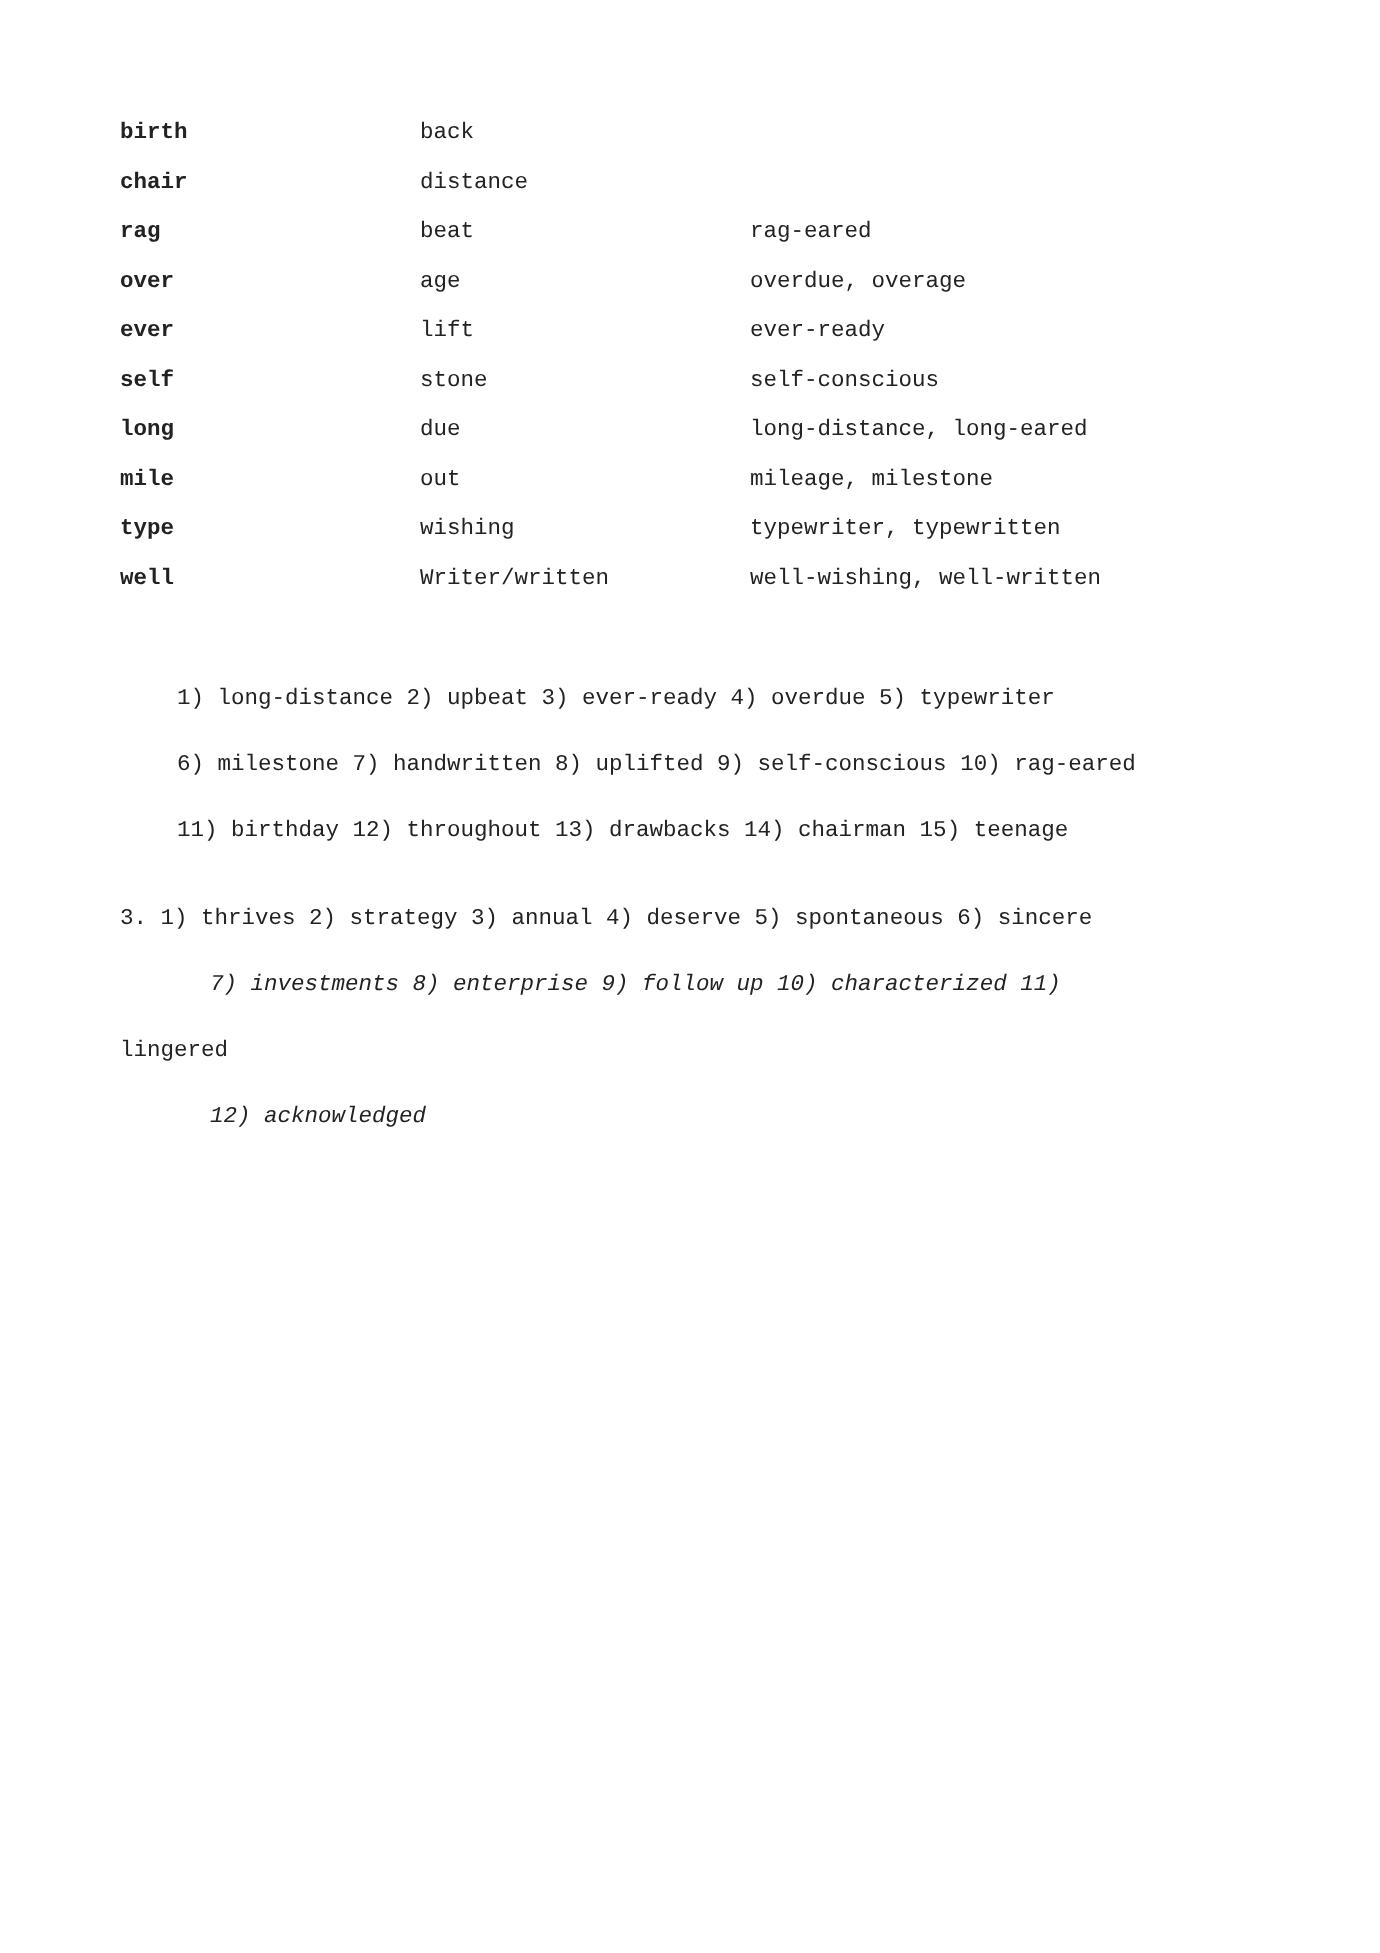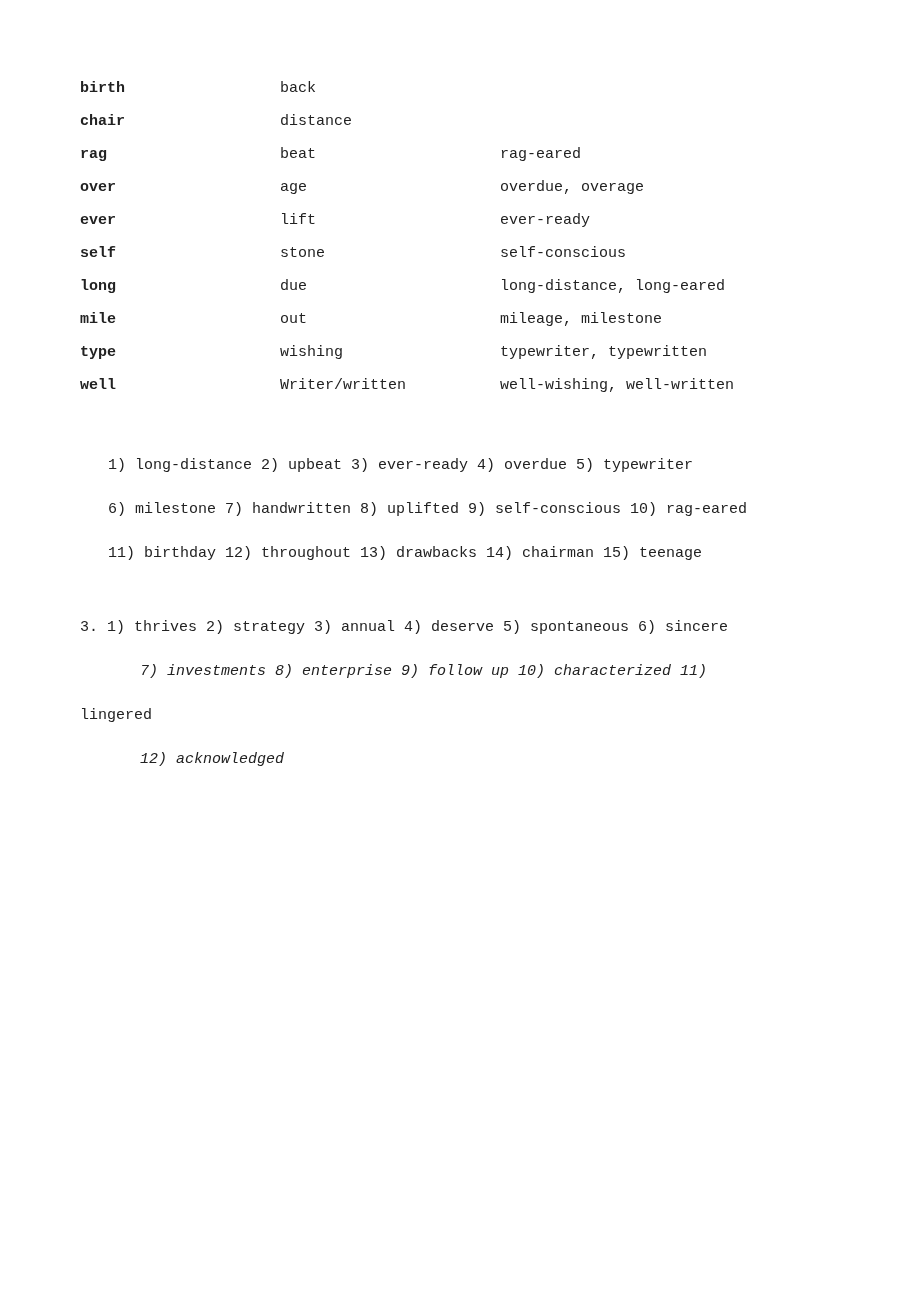--- a/index.html
+++ b/index.html
@@ -46,30 +46,30 @@
     .step-two-section {
       margin-top: 60px;
     }
 
     .step-label {
       font-size: 14px;
       margin-bottom: 24px;
     }
 
     .numbered-list {
-      margin-left: 28px;
+      margin-left: 38px;
     }
 
     .list-line {
       margin-bottom: 20px;
       line-height: 1.6;
     }
 
     .section-three {
-      margin-top: 50px;
+      margin-top: 35px;
     }
 
     .section-three-line {
       margin-bottom: 20px;
       line-height: 1.6;
     }
 
     .indent {
       margin-left: 60px;
       font-style: italic;

